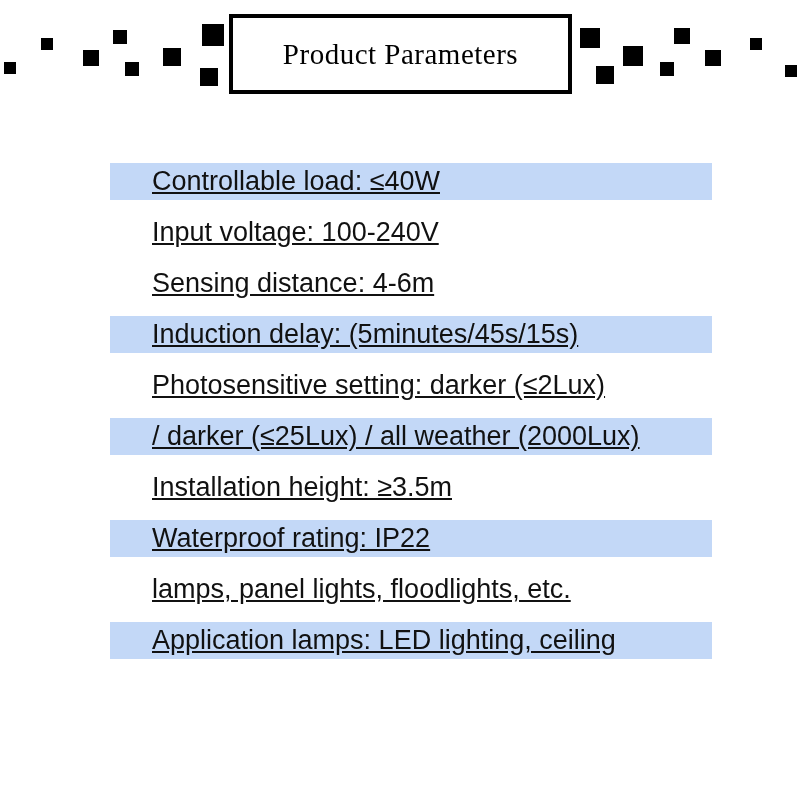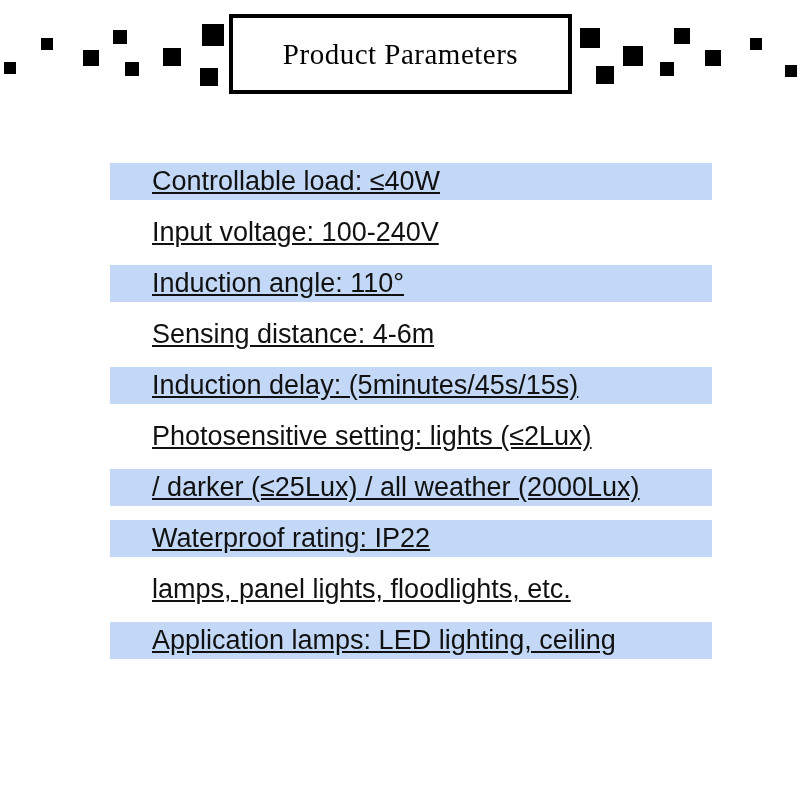--- a/index.html
+++ b/index.html
@@ -126,34 +126,34 @@
     </div>
   </div>
 
   <div id="spec-list">
       <div class="spec-row striped" style="background: rgb(195, 216, 247);">
         <span class="spec-text" style="color: rgb(17, 17, 17);">Controllable load: ≤40W</span>
       </div>
       <div class="spec-row plain">
         <span class="spec-text" style="color: rgb(17, 17, 17);">Input voltage: 100-240V</span>
       </div>
-      <div class="spec-row striped" style="background: rgb(195, 216, 247);">
-        <span class="spec-text" style="color: rgb(17, 17, 17);">Induction angle: 110°</span>
-      </div>
       <div class="spec-row plain">
         <span class="spec-text" style="color: rgb(17, 17, 17);">Sensing distance: 4-6m</span>
       </div>
       <div class="spec-row striped" style="background: rgb(195, 216, 247);">
         <span class="spec-text" style="color: rgb(17, 17, 17);">Induction delay: (5minutes/45s/15s)</span>
       </div>
       <div class="spec-row plain">
-        <span class="spec-text" style="color: rgb(17, 17, 17);">Photosensitive setting: lights (≤2Lux)</span>
+        <span class="spec-text" style="color: rgb(17, 17, 17);">Photosensitive setting: darker (≤2Lux)</span>
       </div>
       <div class="spec-row striped" style="background: rgb(195, 216, 247);">
         <span class="spec-text" style="color: rgb(17, 17, 17);">/ darker (≤25Lux) / all weather (2000Lux)</span>
+      </div>
+      <div class="spec-row plain">
+        <span class="spec-text" style="color: rgb(17, 17, 17);">Installation height: ≥3.5m</span>
       </div>
       <div class="spec-row striped" style="background: rgb(195, 216, 247);">
         <span class="spec-text" style="color: rgb(17, 17, 17);">Waterproof rating: IP22</span>
       </div>
       <div class="spec-row plain">
         <span class="spec-text" style="color: rgb(17, 17, 17);">lamps, panel lights, floodlights, etc.</span>
       </div>
       <div class="spec-row striped" style="background: rgb(195, 216, 247);">
         <span class="spec-text" style="color: rgb(17, 17, 17);">Application lamps: LED lighting, ceiling</span>
       </div>

